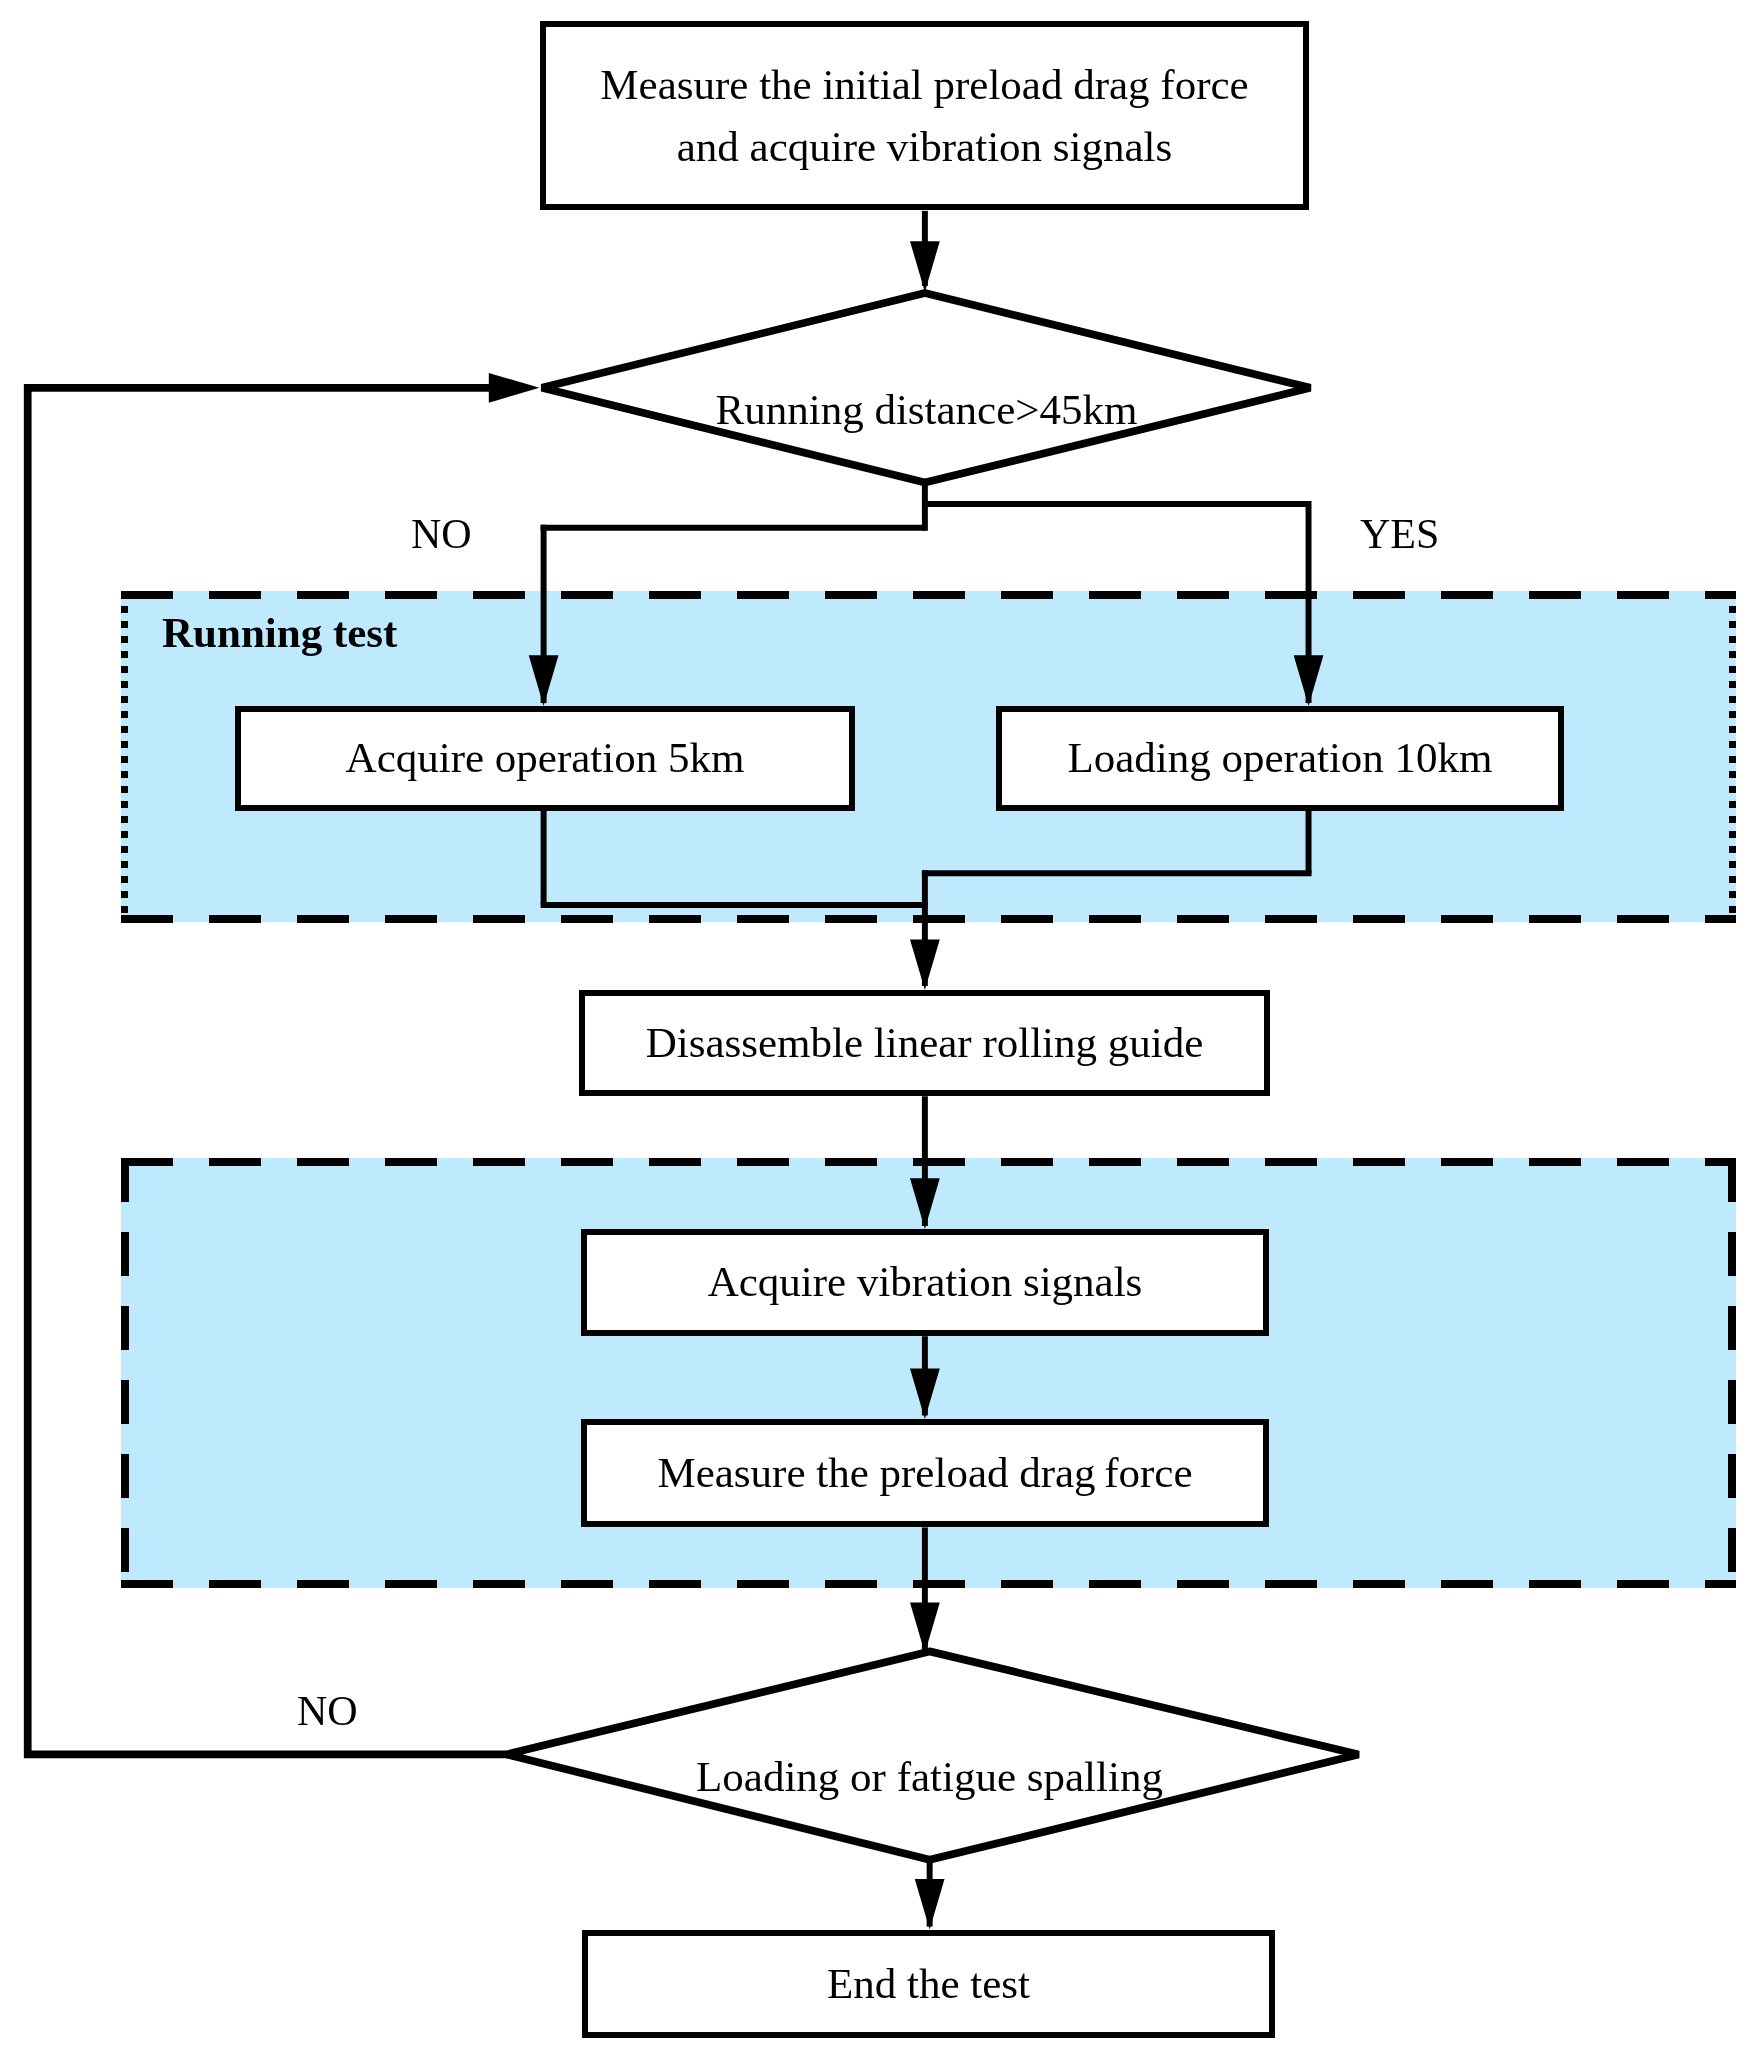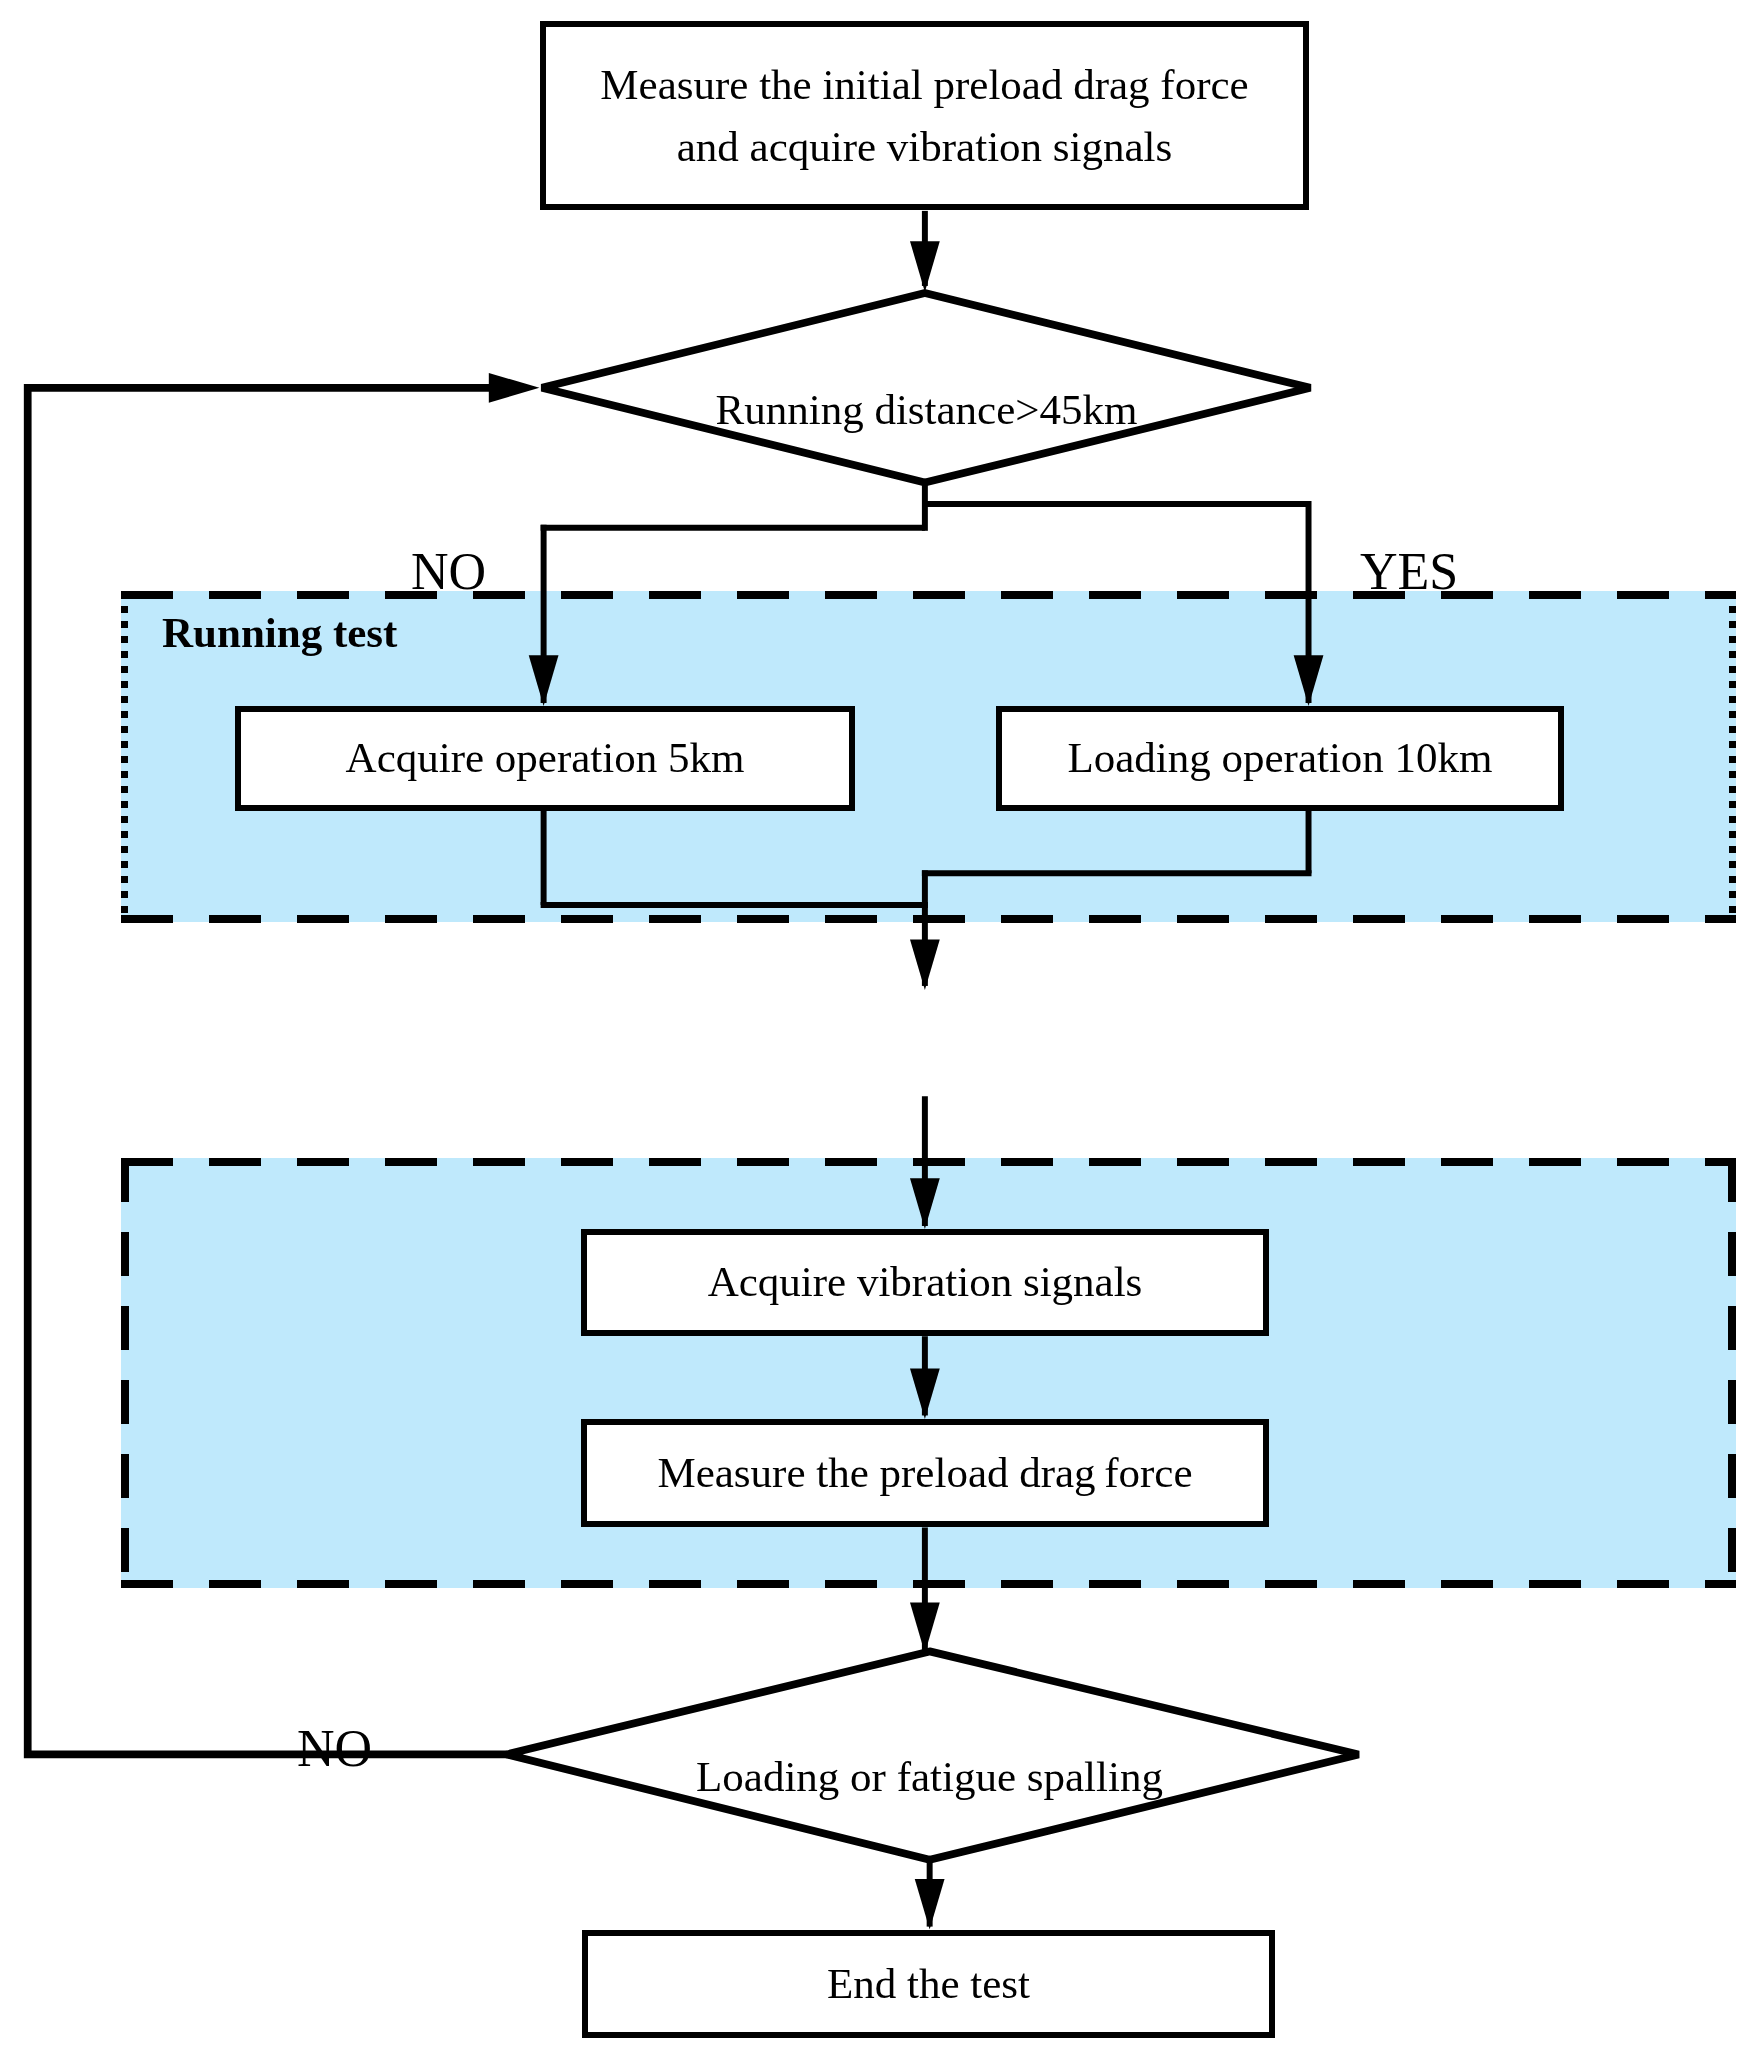--- a/index.html
+++ b/index.html
@@ -16,21 +16,21 @@
   .wires{position:absolute;left:0;top:0;}
   .node{
     position:absolute;background:#ffffff;border:6.6px solid #000;box-sizing:border-box;
     display:flex;align-items:center;justify-content:center;text-align:center;
     font-size:43px;line-height:1.45;
   }
   .dtext{
     position:absolute;display:flex;align-items:center;justify-content:center;
     text-align:center;font-size:43px;white-space:nowrap;margin-top:21px;
   }
-  .branch-label{position:absolute;font-size:52px;white-space:nowrap;margin-top:32px;}
+  .branch-label{position:absolute;font-size:42px;white-space:nowrap;}
 </style>
 </head>
 <body>
 
 <div class="canvas">
 
   <div class="region" style="left:121px;top:591px;width:1615px;height:331px;"></div>
   <div class="edge dash-h" style="left:121px;top:591px;width:1615px;"></div>
   <div class="edge dash-h" style="left:121px;top:915px;width:1615px;"></div>
   <div class="edge dot-v" style="left:121px;top:591px;height:331px;"></div>
@@ -79,20 +79,21 @@
 
     <polygon points="1552,492 2199,651 1552,810 909,651" fill="#ffffff" stroke="#000" stroke-width="13"></polygon>
     <polygon points="1560,2772 2280,2945 1560,3122 850,2945" fill="#ffffff" stroke="#000" stroke-width="13"></polygon>
   </svg>
 
   <div class="region-label" style="left:162px;top:608px;">Running test</div>
 
   <div class="node" style="left:540px;top:21.4px;width:769px;height:189px;padding:7px 18px;">Measure the initial preload drag force and acquire vibration signals</div>
   <div class="node" style="left:235px;top:706px;width:620px;height:105px;">Acquire operation 5km</div>
   <div class="node" style="left:996px;top:706px;width:568px;height:105px;">Loading operation 10km</div>
+  <div class="node" style="left:579px;top:990px;width:691px;height:106px;">Disassemble linear rolling guide</div>
   <div class="node" style="left:581px;top:1229px;width:688px;height:107px;">Acquire vibration signals</div>
   <div class="node" style="left:581px;top:1419px;width:688px;height:108px;">Measure the preload drag force</div>
   <div class="node" style="left:582px;top:1930px;width:693px;height:108px;">End the test</div>
 
   <div class="dtext" style="left:542px;top:358px;width:769px;height:60px;">Running distance&gt;45km</div>
   <div class="dtext" style="left:542px;top:1725px;width:775px;height:60px;">Loading or fatigue spalling</div>
 
   <div class="branch-label" style="left:411px;top:510px;">NO</div>
   <div class="branch-label" style="left:1360px;top:510px;">YES</div>
   <div class="branch-label" style="left:297px;top:1687px;">NO</div>

